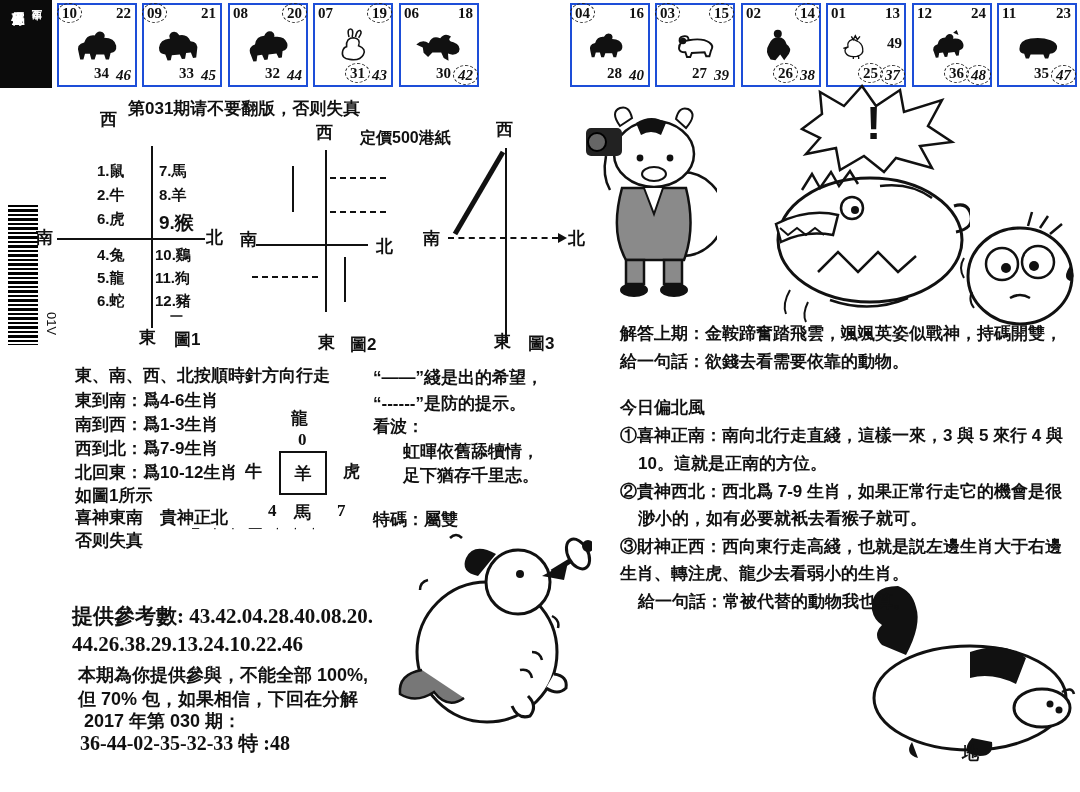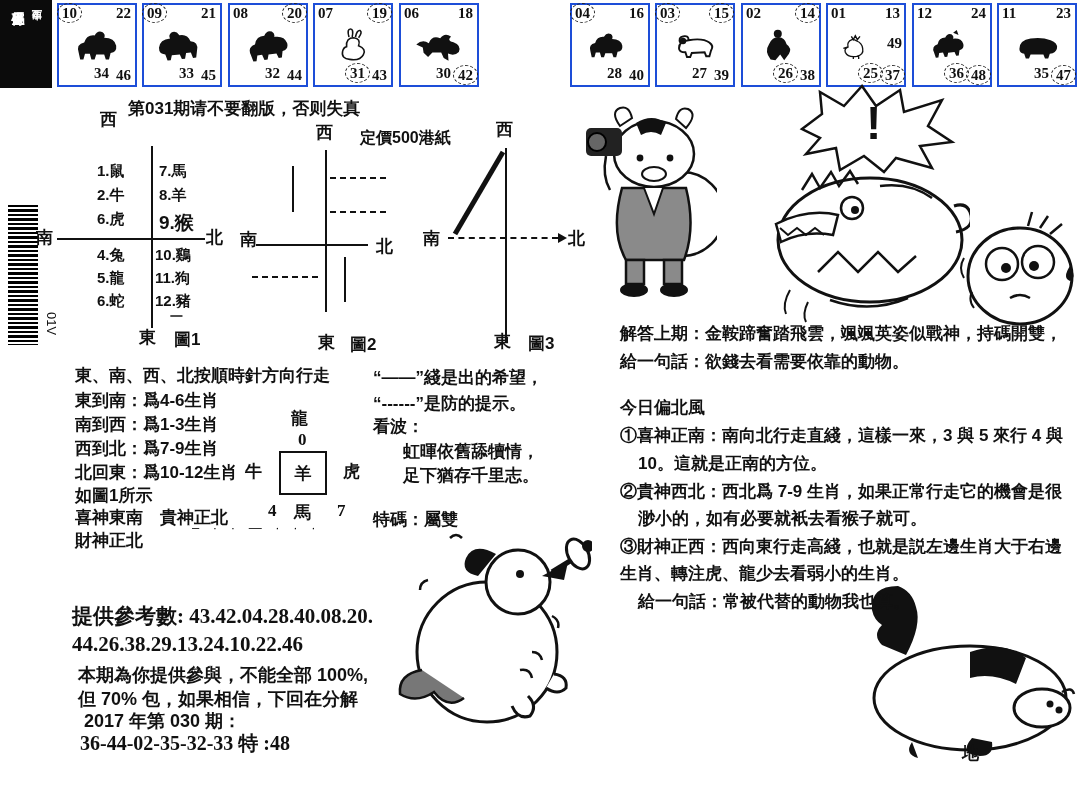--- a/index.html
+++ b/index.html
@@ -9,21 +9,21 @@
   .txt{font-weight:600;font-size:17px;white-space:nowrap;}
   .num{font-family:"Liberation Serif",serif;font-weight:700;}
   
   .banner{left:0;top:0;width:52px;height:88px;background:#0b0b0b;color:#fff;display:flex;justify-content:center;gap:3px;padding-top:2px;box-sizing:border-box;}
   .banner .v{writing-mode:vertical-rl;text-orientation:upright;font-weight:700;}
   .zbox{top:3px;width:76px;height:80px;border:2px solid #1d4ed8;background:#fff;}
   .zbox .n{position:absolute;font-size:15px;}
   .zbox .tl{left:3px;top:0px;}
   .zbox .tr{right:4px;top:0px;}
   .zbox .bl{left:3px;bottom:3px;margin-left:32px;}
-  .zbox .br{right:4px;bottom:1px;}
+  .zbox .br{right:4px;bottom:1px;font-style:italic;}
   .zbox .mid{right:2px;top:30px;}
   .circled{position:relative;}
   .circled::after{content:"";position:absolute;left:-5px;right:-5px;top:-2px;bottom:-1px;
                   border:1.5px dashed #222;border-radius:50%;}
   .ani{position:absolute;left:14px;top:20px;width:48px;height:40px;}
   .zbox:nth-child(odd) .ani{left:10px;}
   
   .vline{width:2px;background:#111;}
   .hline{height:2px;background:#111;}
   .dashh{height:0;border-top:2px dashed #111;}
@@ -277,21 +277,21 @@
   </svg>
 
   <div class="abs txt" style="left:75px;top:364px">東、南、西、北按順時針方向行走</div>
   <div class="abs txt" style="left:75px;top:389px">東到南：爲4-6生肖</div>
   <div class="abs txt" style="left:75px;top:413px">南到西：爲1-3生肖</div>
   <div class="abs txt" style="left:75px;top:437px">西到北：爲7-9生肖</div>
   <div class="abs txt" style="left:75px;top:461px">北回東：爲10-12生肖</div>
   <div class="abs txt" style="left:75px;top:484px">如圖1所示</div>
   <div class="abs txt" style="left:75px;top:506px">喜神東南</div>
   <div class="abs txt" style="left:160px;top:506px">貴神正北</div>
-  <div class="abs txt" style="left:75px;top:529px">財神正北</div>
+  <div class="abs txt" style="left:75px;top:529px">否则失真</div>
 
   <div class="abs txt" style="left:291px;top:407px">龍</div>
   <div class="abs txt num" style="left:298px;top:430px">0</div>
   <div class="abs txt" style="left:245px;top:460px">牛</div>
   <div class="abs goatbox">
     <span class="txt">羊</span>
   </div>
   <div class="abs txt" style="left:343px;top:460px">虎</div>
   <div class="abs txt num" style="left:268px;top:501px">4</div>
   <div class="abs txt" style="left:294px;top:501px">馬</div>

